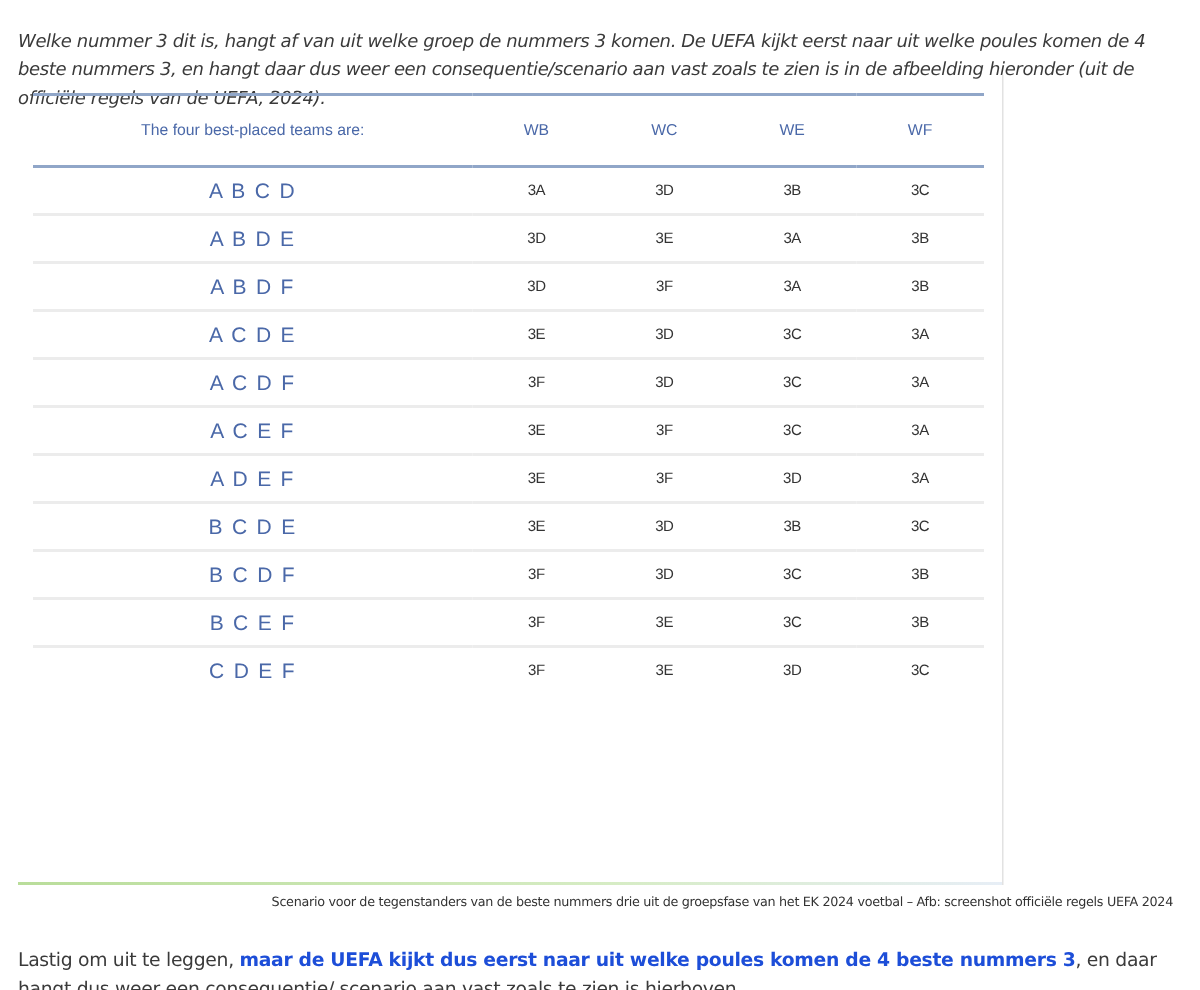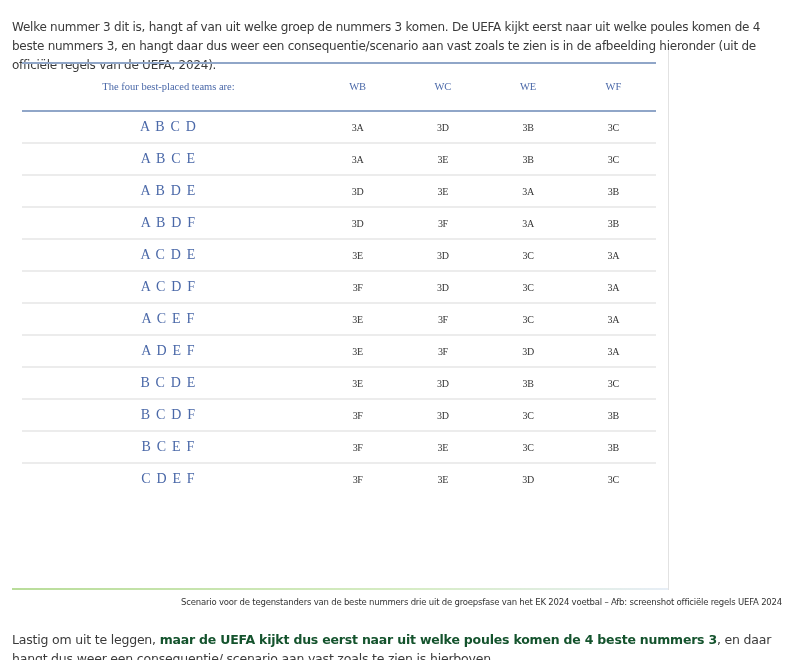--- a/index.html
+++ b/index.html
@@ -5,36 +5,36 @@
     html, body { margin: 0; padding: 0; background: #ffffff; }
     body {
       width: 800px; height: 660px; overflow: hidden; position: relative;
       font-family: "DejaVu Sans", sans-serif; color: #333333;
     }
     .para {
       position: absolute; left: 12px; width: 780px;
       font-size: 12px; line-height: 19px; color: #3a3a3a;
       letter-spacing: -0.25px;
     }
-    .para.top { top: 6px; }
+    .para.top { top: 6px; font-style: italic; }
     .para.bottom { top: 617px; font-size: 12.5px; letter-spacing: -0.2px; }
-    .para b { font-weight: bold; color: #14532d; }
+    .para b { font-weight: bold; color: #1d4ed8; }
 
     .figure {
       position: absolute; left: 12px; top: 50px; width: 656px; height: 540px;
       border-right: 1px solid #e2e2e2;
     }
     .figure .bottom-line {
       position: absolute; left: 0; right: 0; bottom: 0; height: 2px;
       background: linear-gradient(to right, #b9dd9a, #d6ecc4 60%, #e7eef6);
     }
     table.alloc {
       position: absolute; left: 10px; top: 12px; width: 634px;
       border-collapse: collapse; table-layout: fixed;
-      font-family: Liberation Serif, serif;
+      font-family: Liberation Sans, sans-serif;
     }
     table.alloc th {
       font-weight: normal; color: #4a68a8; font-size: 10.5px; line-height: 16px;
       height: 46px; vertical-align: middle; text-align: center;
       border-top: 2px solid #90a6c8; border-bottom: 2px solid #90a6c8;
       padding: 0;
     }
     table.alloc th.c-first { width: 293px; }
     table.alloc td {
       height: 30px; text-align: center; vertical-align: middle;
@@ -63,27 +63,20 @@
         <th>WC</th>
         <th>WE</th>
         <th>WF</th>
       </tr>
     </thead>
     <tbody id="tbody">
         <tr>
           <td class="combo">A B C D</td>
           <td>3A</td>
           <td>3D</td>
-          <td>3B</td>
-          <td>3C</td>
-        </tr>
-        <tr>
-          <td class="combo">A B C E</td>
-          <td>3A</td>
-          <td>3E</td>
           <td>3B</td>
           <td>3C</td>
         </tr>
         <tr>
           <td class="combo">A B D E</td>
           <td>3D</td>
           <td>3E</td>
           <td>3A</td>
           <td>3B</td>
         </tr>

